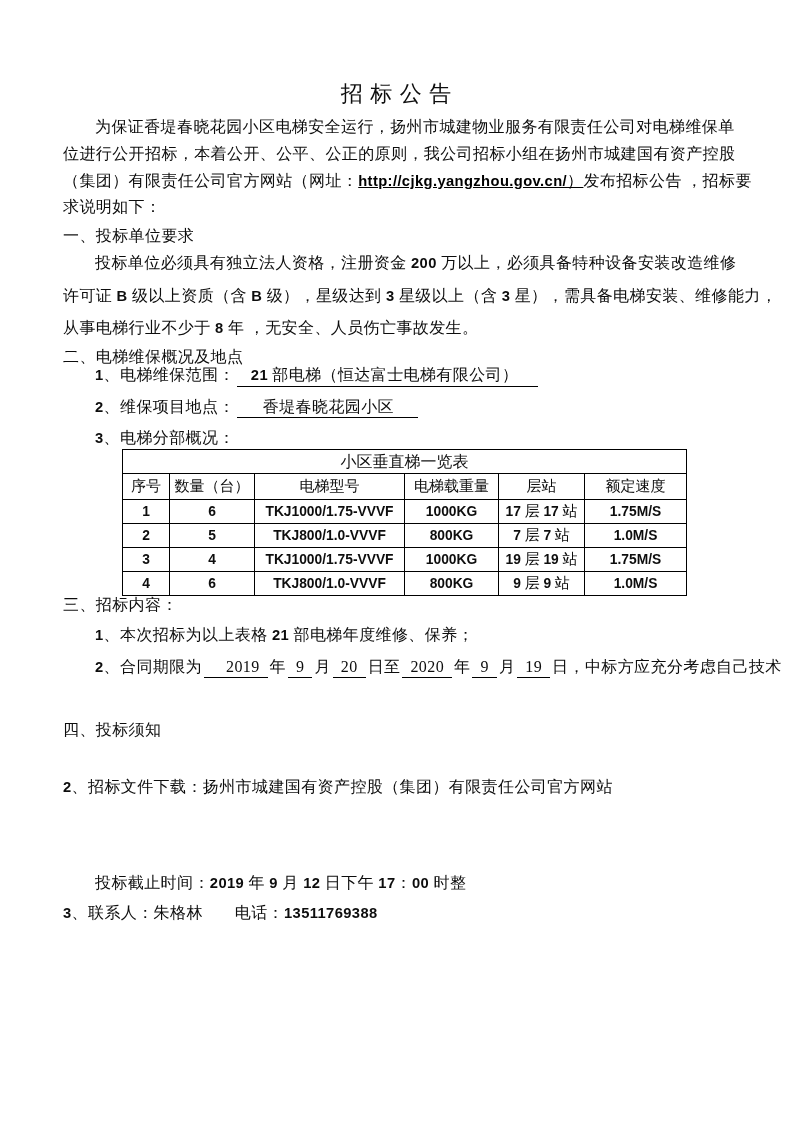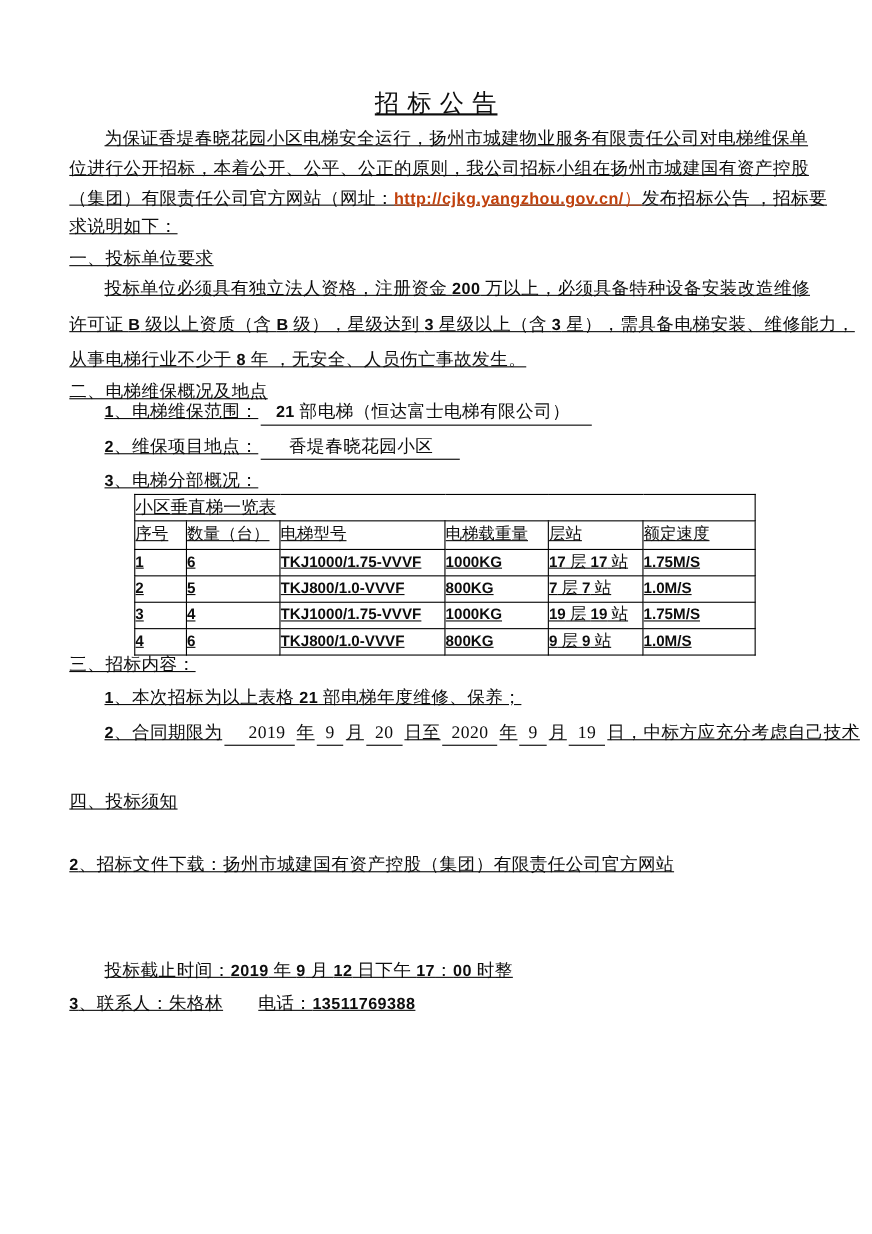--- a/index.html
+++ b/index.html
@@ -11,65 +11,63 @@
     font-family:"Liberation Serif","DejaVu Serif",serif;
     overflow:hidden;
   }
   .ln{
     position:absolute;
     left:63px;
     font-size:16px;
     line-height:19px;
     letter-spacing:0.4px;
     white-space:nowrap;
-    text-decoration:underline;
   }
   .ind{left:95px;text-align:right;}
   .title{
     left:0;right:0;
     text-align:center;
     font-size:22px;
     letter-spacing:1px;
   }
   
   .lat{
     font-family:"Liberation Sans","DejaVu Sans",sans-serif;
     font-weight:700;
     font-size:0.92em;
   }
   
   .sn .lat{font-family:inherit;font-weight:400;font-size:1em;}
-  .link{color:#c2410c;text-decoration:underline;cursor:pointer;}
+  .link{color:#000000;text-decoration:underline;cursor:pointer;}
   .blank{
     display:inline-block;
     border-bottom:1px solid #000;
     margin:0 2px;
   }
   .v1{padding:0 20px 1px 14px;}
   .v2{padding:0 24px 1px 26px;}
   .dfirst{padding:0 8px 1px 22px;}
   .d{padding:0 8px 1px 8px;}
   .gap-lg{margin-left:52px;}
   .gap-md{margin-left:32px;}
   table.tbl{
     position:absolute;
     top:449px;left:122px;
     border-collapse:collapse;
     table-layout:fixed;
   }
   .tbl td{
     border:1px solid #000;
-    text-align:left;
+    text-align:center;
     vertical-align:middle;
     padding:0;
     font-size:15px;
     line-height:1;
     overflow:hidden;
     white-space:nowrap;
-    text-decoration:underline;
   }
   .tbl .cap td{height:23px;font-size:16px;}
   .tbl .hd td{height:25px;}
   .tbl .dr td{height:23px;}
 </style>
 </head>
 <body>
 
 <div class="page">
 

